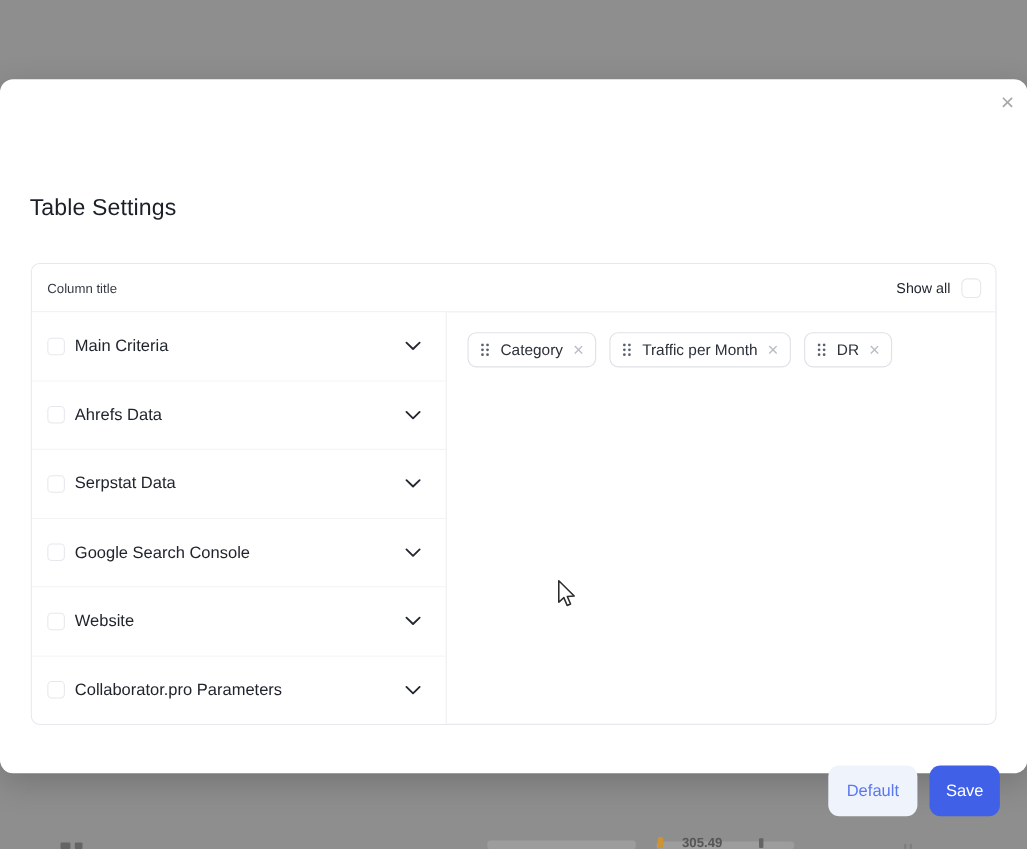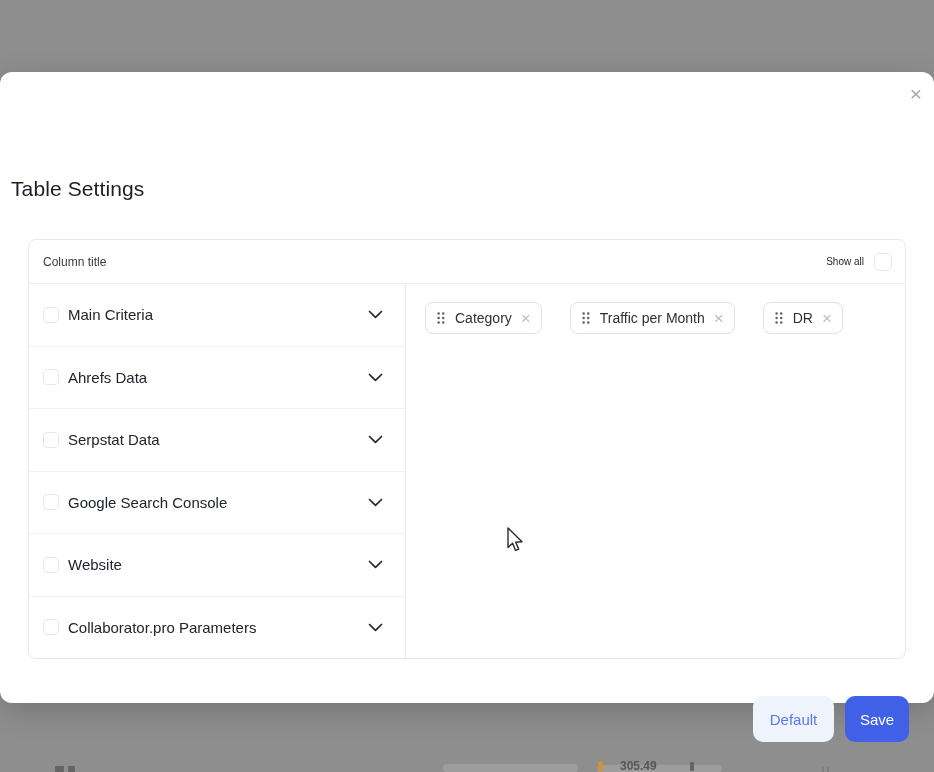--- a/index.html
+++ b/index.html
@@ -38,21 +38,21 @@
     box-shadow: 0 8px 30px rgba(0,0,0,0.18);
   }
   .modal-close {
     position: absolute; top: 80px; left: 903px;
     width: 26px; height: 26px;
     display: flex; align-items: center; justify-content: center;
     color: #a7a7a7; font-size: 21px; line-height: 1;
     cursor: pointer; user-select: none;
   }
   .modal-title {
-    position: absolute; left: 11px; top: 105px;
+    position: absolute; left: 27px; top: 105px;
     font-size: 21px; color: #1b1f27; font-weight: 400;
     letter-spacing: 0.1px;
   }
 
   
   .panel {
     position: absolute; left: 28px; top: 167px;
     width: 878px; height: 420px;
     border: 1px solid #e6e8ed;
     border-radius: 8px;
@@ -60,21 +60,21 @@
   }
   .panel-header {
     position: absolute; left: 0; top: 0; right: 0;
     height: 44px;
     display: flex; align-items: center;
     padding: 0 13px 0 14px;
     border-bottom: 1px solid #eceef1;
   }
   .col-title { font-size: 12px; color: #363b45; }
   .header-right { margin-left: auto; display: flex; align-items: center; gap: 10px; }
-  .show-all-label { font-size: 10px; color: #22262e; }
+  .show-all-label { font-size: 13px; color: #22262e; }
   .checkbox {
     display: inline-block;
     width: 16px; height: 16px;
     border: 1px solid #e7e8ec; border-radius: 4px;
     background: #fff; cursor: pointer;
   }
   .checkbox.lg { width: 18px; height: 18px; border-radius: 5px; }
 
   .panel-body { position: absolute; left: 0; top: 44px; right: 0; bottom: 0; display: flex; }
   .left-col {
@@ -89,21 +89,21 @@
     border-bottom: 1px solid #f1f2f4;
     cursor: pointer; background: #fff;
   }
   .cat-row:last-child { border-bottom: none; border-radius: 0 0 0 8px; }
   .cat-label { margin-left: 9px; font-size: 15px; color: #20242d; }
   .row-right { margin-left: auto; display: flex; align-items: center; gap: 13px; }
   .status-dot { width: 8px; height: 8px; border-radius: 50%; background: #52b87f; }
   .chevron { display: block; }
 
   .right-col { flex: 1; padding: 18px 18px 0 19px; }
-  .chips { display: flex; flex-wrap: wrap; gap: 28px; }
+  .chips { display: flex; flex-wrap: wrap; gap: 12px; }
   .chip {
     display: flex; align-items: center;
     height: 32px;
     padding: 0 10px 0 11px;
     border: 1px solid #dfe1e6; border-radius: 8px;
     background: #fff;
     cursor: grab;
   }
   .chip-handle { display: block; margin-right: 10px; cursor: grab; }
   .chip-label { font-size: 14px; color: #2b3039; }

